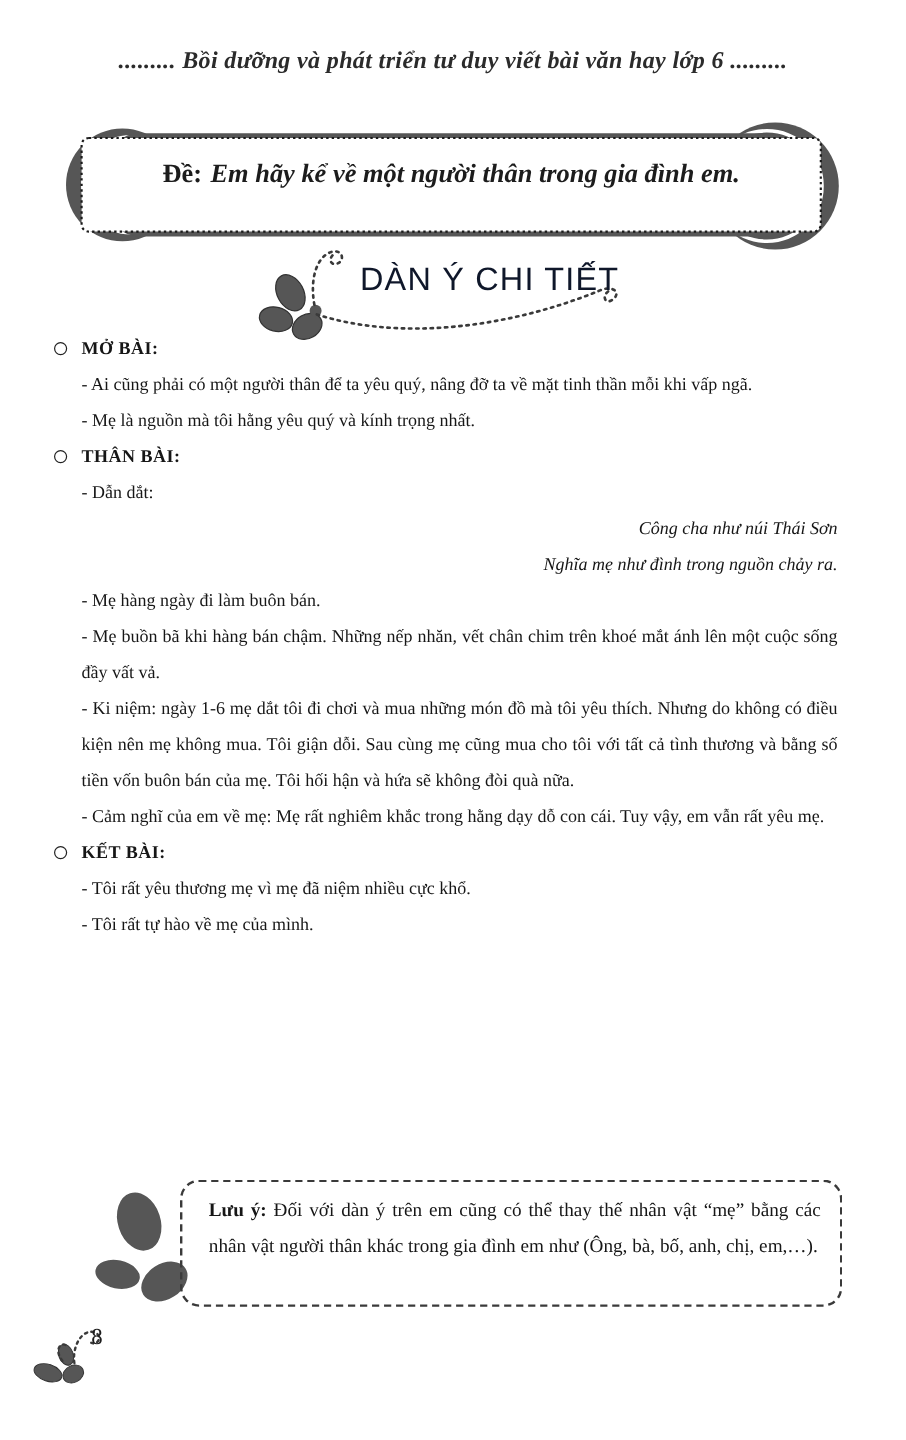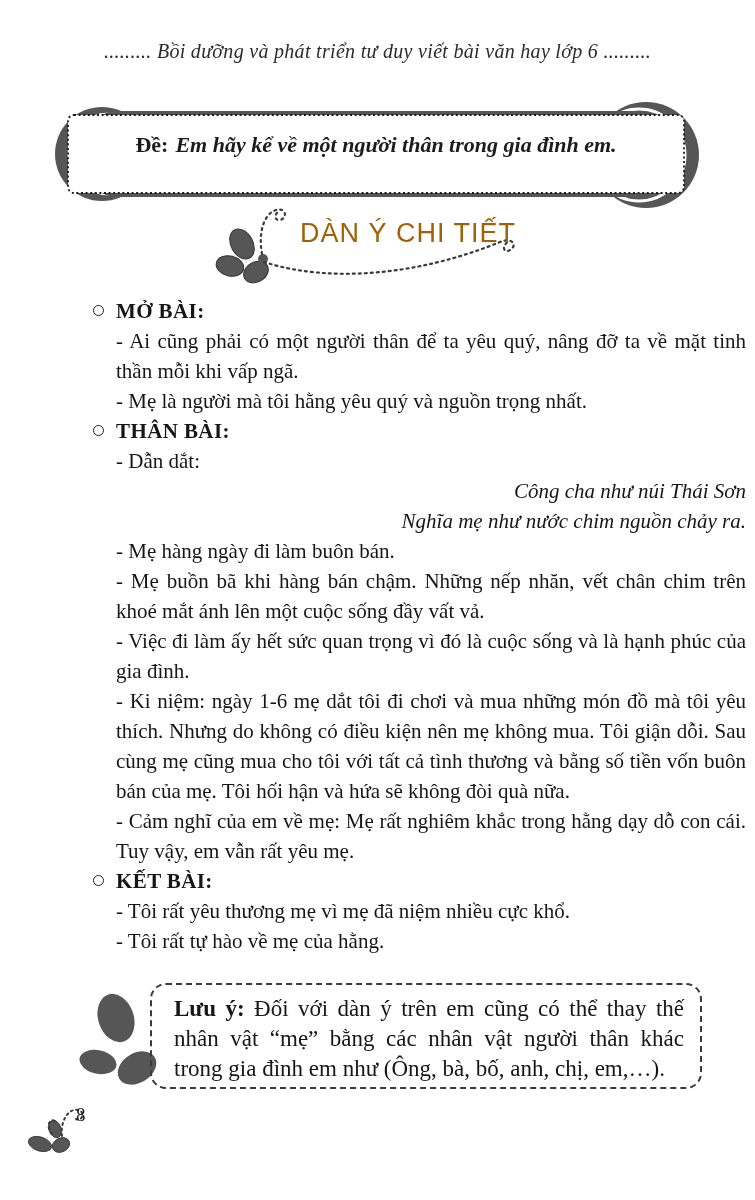--- a/index.html
+++ b/index.html
@@ -10,65 +10,65 @@
   html,body{margin:0;padding:0;}
   body{background:#e8e8e8;font-family:"Liberation Serif","DejaVu Serif",serif;color:var(--ink);}
   .page{
     position:relative;width:755px;height:1200px;background:var(--paper);
     margin:0 auto;overflow:hidden;
   }
 
   
   .running-header{
     position:absolute;top:40px;left:0;width:100%;
-    text-align:center;font-style:italic;font-weight:normal;
+    text-align:center;font-style:italic;font-weight:bold;
     font-size:20px;color:#2b2b2b;letter-spacing:.3px;
   }
 
   
   .banner{position:absolute;top:98px;left:52px;width:648px;height:112px;}
   .banner svg{position:absolute;inset:0;}
   .banner-text{
     position:absolute;left:70px;right:70px;top:17px;height:60px;
     display:flex;align-items:center;justify-content:center;
     font-size:22px;color:#1c1c1c;
   }
   .banner-text .label{font-weight:bold;margin-right:7px;}
   .banner-text .prompt{font-style:italic;font-weight:700;}
 
   
   .title-block{position:absolute;top:198px;left:212px;width:330px;height:92px;}
   .title-block svg{position:absolute;inset:0;}
   .section-title{
     position:absolute;left:88px;top:20px;
     font-family:"Liberation Sans","DejaVu Sans",sans-serif;
-    font-size:27px;font-weight:500;letter-spacing:1px;color:#a16207;
+    font-size:27px;font-weight:500;letter-spacing:1px;color:#0f172a;
     white-space:nowrap;
   }
 
   
   .outline{
-    position:absolute;top:296px;left:68px;width:630px;
-    font-size:21px;line-height:30px;margin-left:48px;
+    position:absolute;top:276px;left:68px;width:630px;
+    font-size:15px;line-height:30px;
   }
   .outline p{margin:0;}
   .o-heading{position:relative;font-weight:bold;letter-spacing:.4px;}
   .o-heading .bullet{
     position:absolute;left:-23px;top:9px;width:9px;height:9px;
     border:1.8px solid #222;border-radius:50%;
   }
   .o-item{text-align:justify;}
   .o-verse{text-align:right;font-style:italic;}
 
   
   .note-box{
     position:absolute;top:983px;left:150px;width:552px;height:106px;
     border:2.5px dashed #3a3a3a;border-radius:16px;box-sizing:border-box;
     padding:9px 16px 9px 22px;
-    font-size:23px;line-height:30px;text-align:justify;
+    font-size:16px;line-height:30px;text-align:justify;
   }
   .note-box .label{font-weight:bold;}
   .note-flower{position:absolute;top:986px;left:76px;width:100px;height:108px;}
 
   
   .footer-decor{position:absolute;top:1098px;left:26px;width:95px;height:60px;}
   .page-number{
     position:absolute;top:1104px;left:76px;font-size:19px;color:#1d1d1d;
   }
 </style>
@@ -106,33 +106,32 @@
         <path d="M 50 56 C 46 34 52 16 64 12 C 74 9 76 20 68 22 C 62 23 62 15 68 13"></path>
         <path d="M 52 64 C 120 86 210 76 288 44 C 300 39 306 47 298 52 C 292 56 289 48 296 44"></path>
       </g>
     </svg>
     <div class="section-title">DÀN Ý CHI TIẾT</div>
   </div>
 
   <div class="outline">
     <p class="o-heading"><span class="bullet"></span><span>MỞ BÀI:</span></p>
     <p class="o-item">- Ai cũng phải có một người thân để ta yêu quý, nâng đỡ ta về mặt tinh thần mỗi khi vấp ngã.</p>
-    <p class="o-item">- Mẹ là người mà tôi hằng yêu quý và nguồn trọng nhất.</p>
+    <p class="o-item">- Mẹ là nguồn mà tôi hằng yêu quý và kính trọng nhất.</p>
     <p class="o-heading"><span class="bullet"></span><span>THÂN BÀI:</span></p>
     <p class="o-item">- Dẫn dắt:</p>
     <p class="o-verse">Công cha như núi Thái Sơn</p>
-    <p class="o-verse">Nghĩa mẹ như nước chim nguồn chảy ra.</p>
+    <p class="o-verse">Nghĩa mẹ như đình trong nguồn chảy ra.</p>
     <p class="o-item">- Mẹ hàng ngày đi làm buôn bán.</p>
     <p class="o-item">- Mẹ buồn bã khi hàng bán chậm. Những nếp nhăn, vết chân chim trên khoé mắt ánh lên một cuộc sống đầy vất vả.</p>
-    <p class="o-item">- Việc đi làm ấy hết sức quan trọng vì đó là cuộc sống và là hạnh phúc của gia đình.</p>
     <p class="o-item">- Ki niệm: ngày 1-6 mẹ dắt tôi đi chơi và mua những món đồ mà tôi yêu thích. Nhưng do không có điều kiện nên mẹ không mua. Tôi giận dỗi. Sau cùng mẹ cũng mua cho tôi với tất cả tình thương và bằng số tiền vốn buôn bán của mẹ. Tôi hối hận và hứa sẽ không đòi quà nữa.</p>
     <p class="o-item">- Cảm nghĩ của em về mẹ: Mẹ rất nghiêm khắc trong hằng dạy dỗ con cái. Tuy vậy, em vẫn rất yêu mẹ.</p>
     <p class="o-heading"><span class="bullet"></span><span>KẾT BÀI:</span></p>
     <p class="o-item">- Tôi rất yêu thương mẹ vì mẹ đã niệm nhiều cực khổ.</p>
-    <p class="o-item">- Tôi rất tự hào về mẹ của hằng.</p>
+    <p class="o-item">- Tôi rất tự hào về mẹ của mình.</p>
   </div>
 
   <svg class="note-flower" viewBox="0 0 100 108" aria-hidden="true">
     <g fill="var(--decor)" stroke="#fff" stroke-width="2.5">
       <ellipse cx="40" cy="32" rx="19" ry="26" transform="rotate(-18 40 32)"></ellipse>
       <ellipse cx="22" cy="76" rx="20" ry="13" transform="rotate(12 22 76)"></ellipse>
       <ellipse cx="61" cy="82" rx="22" ry="16" transform="rotate(-32 61 82)"></ellipse>
     </g>
   </svg>
 

